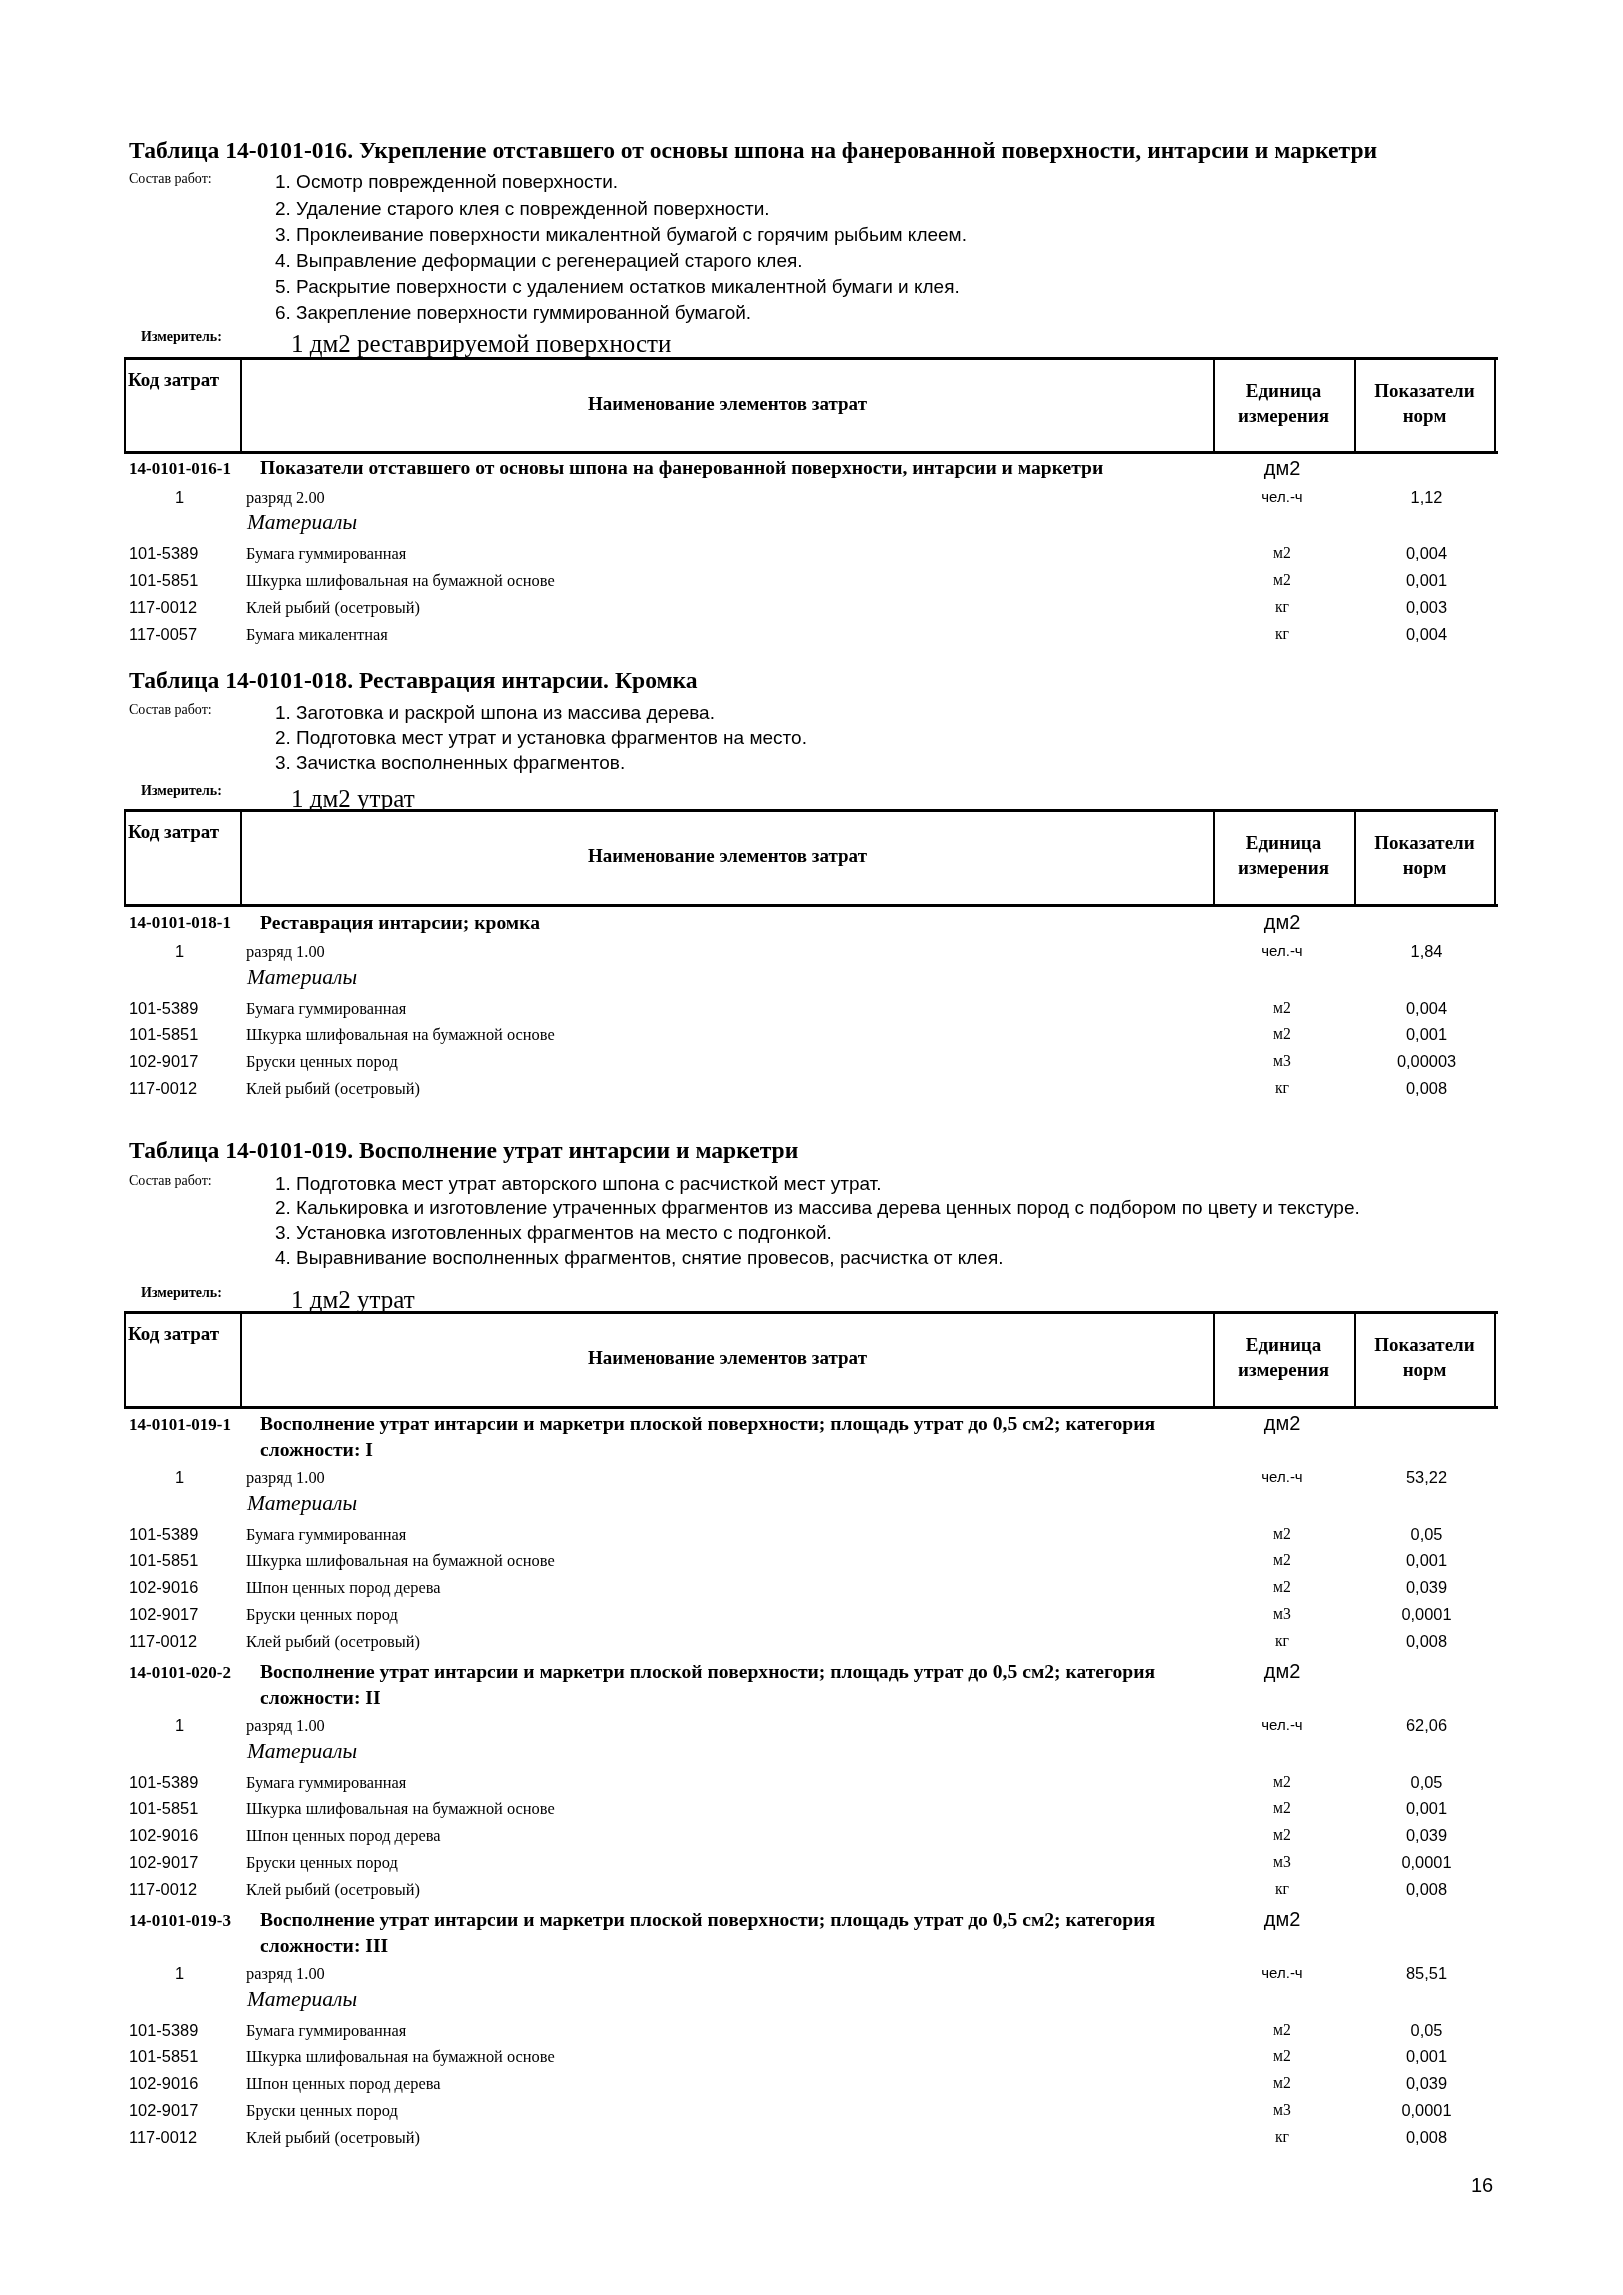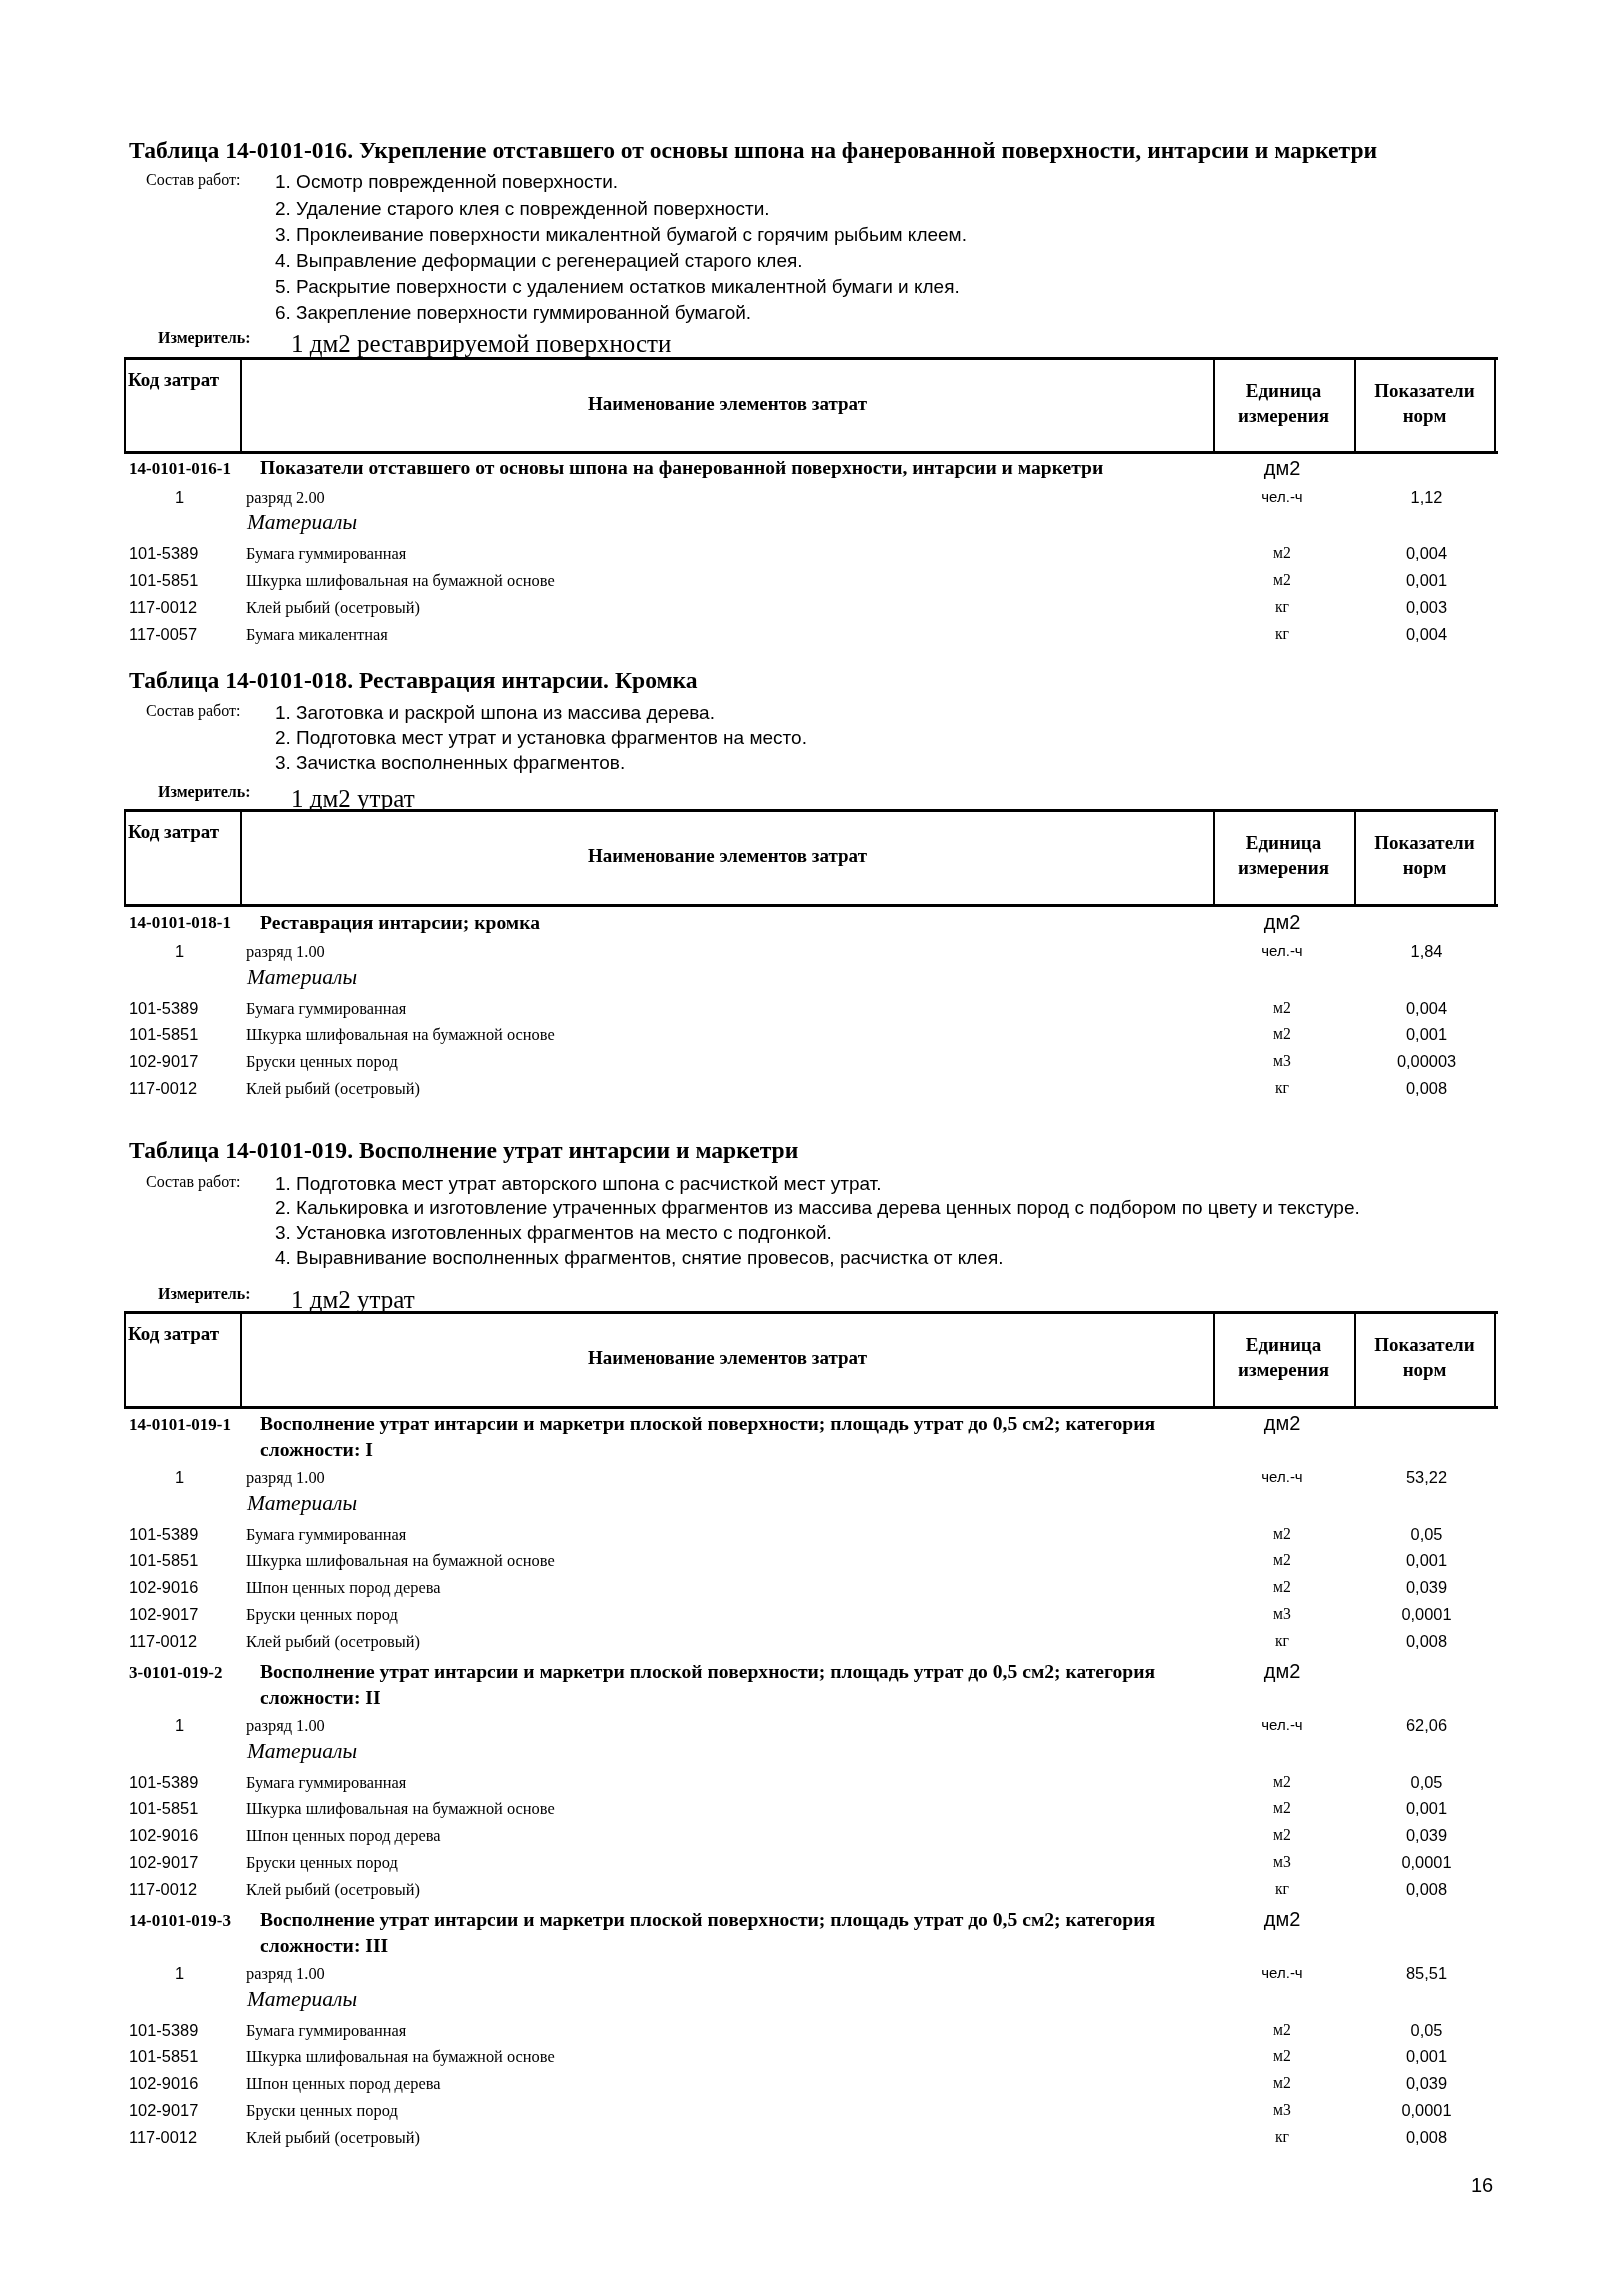--- a/index.html
+++ b/index.html
@@ -1,20 +1,20 @@
 <!DOCTYPE html>
 <html style="font-size:10.5px"><head>
 <meta charset="utf-8">
 <style>
   html, body { margin:0; padding:0; background:#ffffff; }
   body { width:1623px; height:2295px; position:relative; overflow:hidden; color:#000;
          font-family:"Liberation Serif", serif; }
   .abs { position:absolute; white-space:nowrap; }
   .title { font-weight:bold; font-size:23.6px; left:129px; }
-  .lbl { font-size:16px; left:146px; }
+  .lbl { font-size:14px; left:129px; }
   .lbl.bold { font-weight:bold;margin-left:12px; }
   .work { font-family:"Liberation Sans", sans-serif; font-size:19px; left:275px; }
   .meas { font-size:25px; left:291px; }
   .hdr { position:absolute; left:124px; width:1374px; border-top:3.9px solid #000; border-bottom:3.9px solid #000; box-sizing:border-box; }
   .hdr .c { position:absolute; top:0; bottom:0; border-left:2px solid #000; }
   .hdr .t { position:absolute; font-weight:bold; font-size:19px; text-align:center; line-height:25px; }
   .code { font-family:"Liberation Sans", sans-serif; font-size:16.4px; left:129px; }
   .code.b { font-family:"Liberation Serif", serif; font-weight:bold; font-size:17px; }
   .num1 { font-family:"Liberation Sans", sans-serif; font-size:16.4px; left:175px; }
   .name { font-size:16.4px; left:246px; }
@@ -157,21 +157,21 @@
     <div class="abs unit" style="top: 1578px;">м2</div>
     <div class="abs val" style="top: 1578px;">0,039</div>
     <div class="abs code" style="top: 1605px;">102-9017</div>
     <div class="abs name" style="top: 1605px;">Бруски ценных пород</div>
     <div class="abs unit" style="top: 1605px;">м3</div>
     <div class="abs val" style="top: 1605px;">0,0001</div>
     <div class="abs code" style="top: 1632px;">117-0012</div>
     <div class="abs name" style="top: 1632px;">Клей рыбий (осетровый)</div>
     <div class="abs unit" style="top: 1632px;">кг</div>
     <div class="abs val" style="top: 1632px;">0,008</div>
-    <div class="abs code b" style="top: 1663px;">3-0101-019-2</div>
+    <div class="abs code b" style="top: 1663px;">14-0101-020-2</div>
     <div class="abs name b" style="top: 1659px;">Восполнение утрат интарсии и маркетри плоской поверхности; площадь утрат до 0,5 см2; категория сложности: II</div>
     <div class="abs unit b" style="top: 1660px;">дм2</div>
     <div class="abs num1" style="top: 1716px;">1</div>
     <div class="abs name" style="top: 1716px;">разряд 1.00</div>
     <div class="abs unit s" style="top: 1716px;">чел.-ч</div>
     <div class="abs val" style="top: 1716px;">62,06</div>
     <div class="abs mat" style="top: 1739px;">Материалы</div>
     <div class="abs code" style="top: 1773px;">101-5389</div>
     <div class="abs name" style="top: 1773px;">Бумага гуммированная</div>
     <div class="abs unit" style="top: 1773px;">м2</div>

